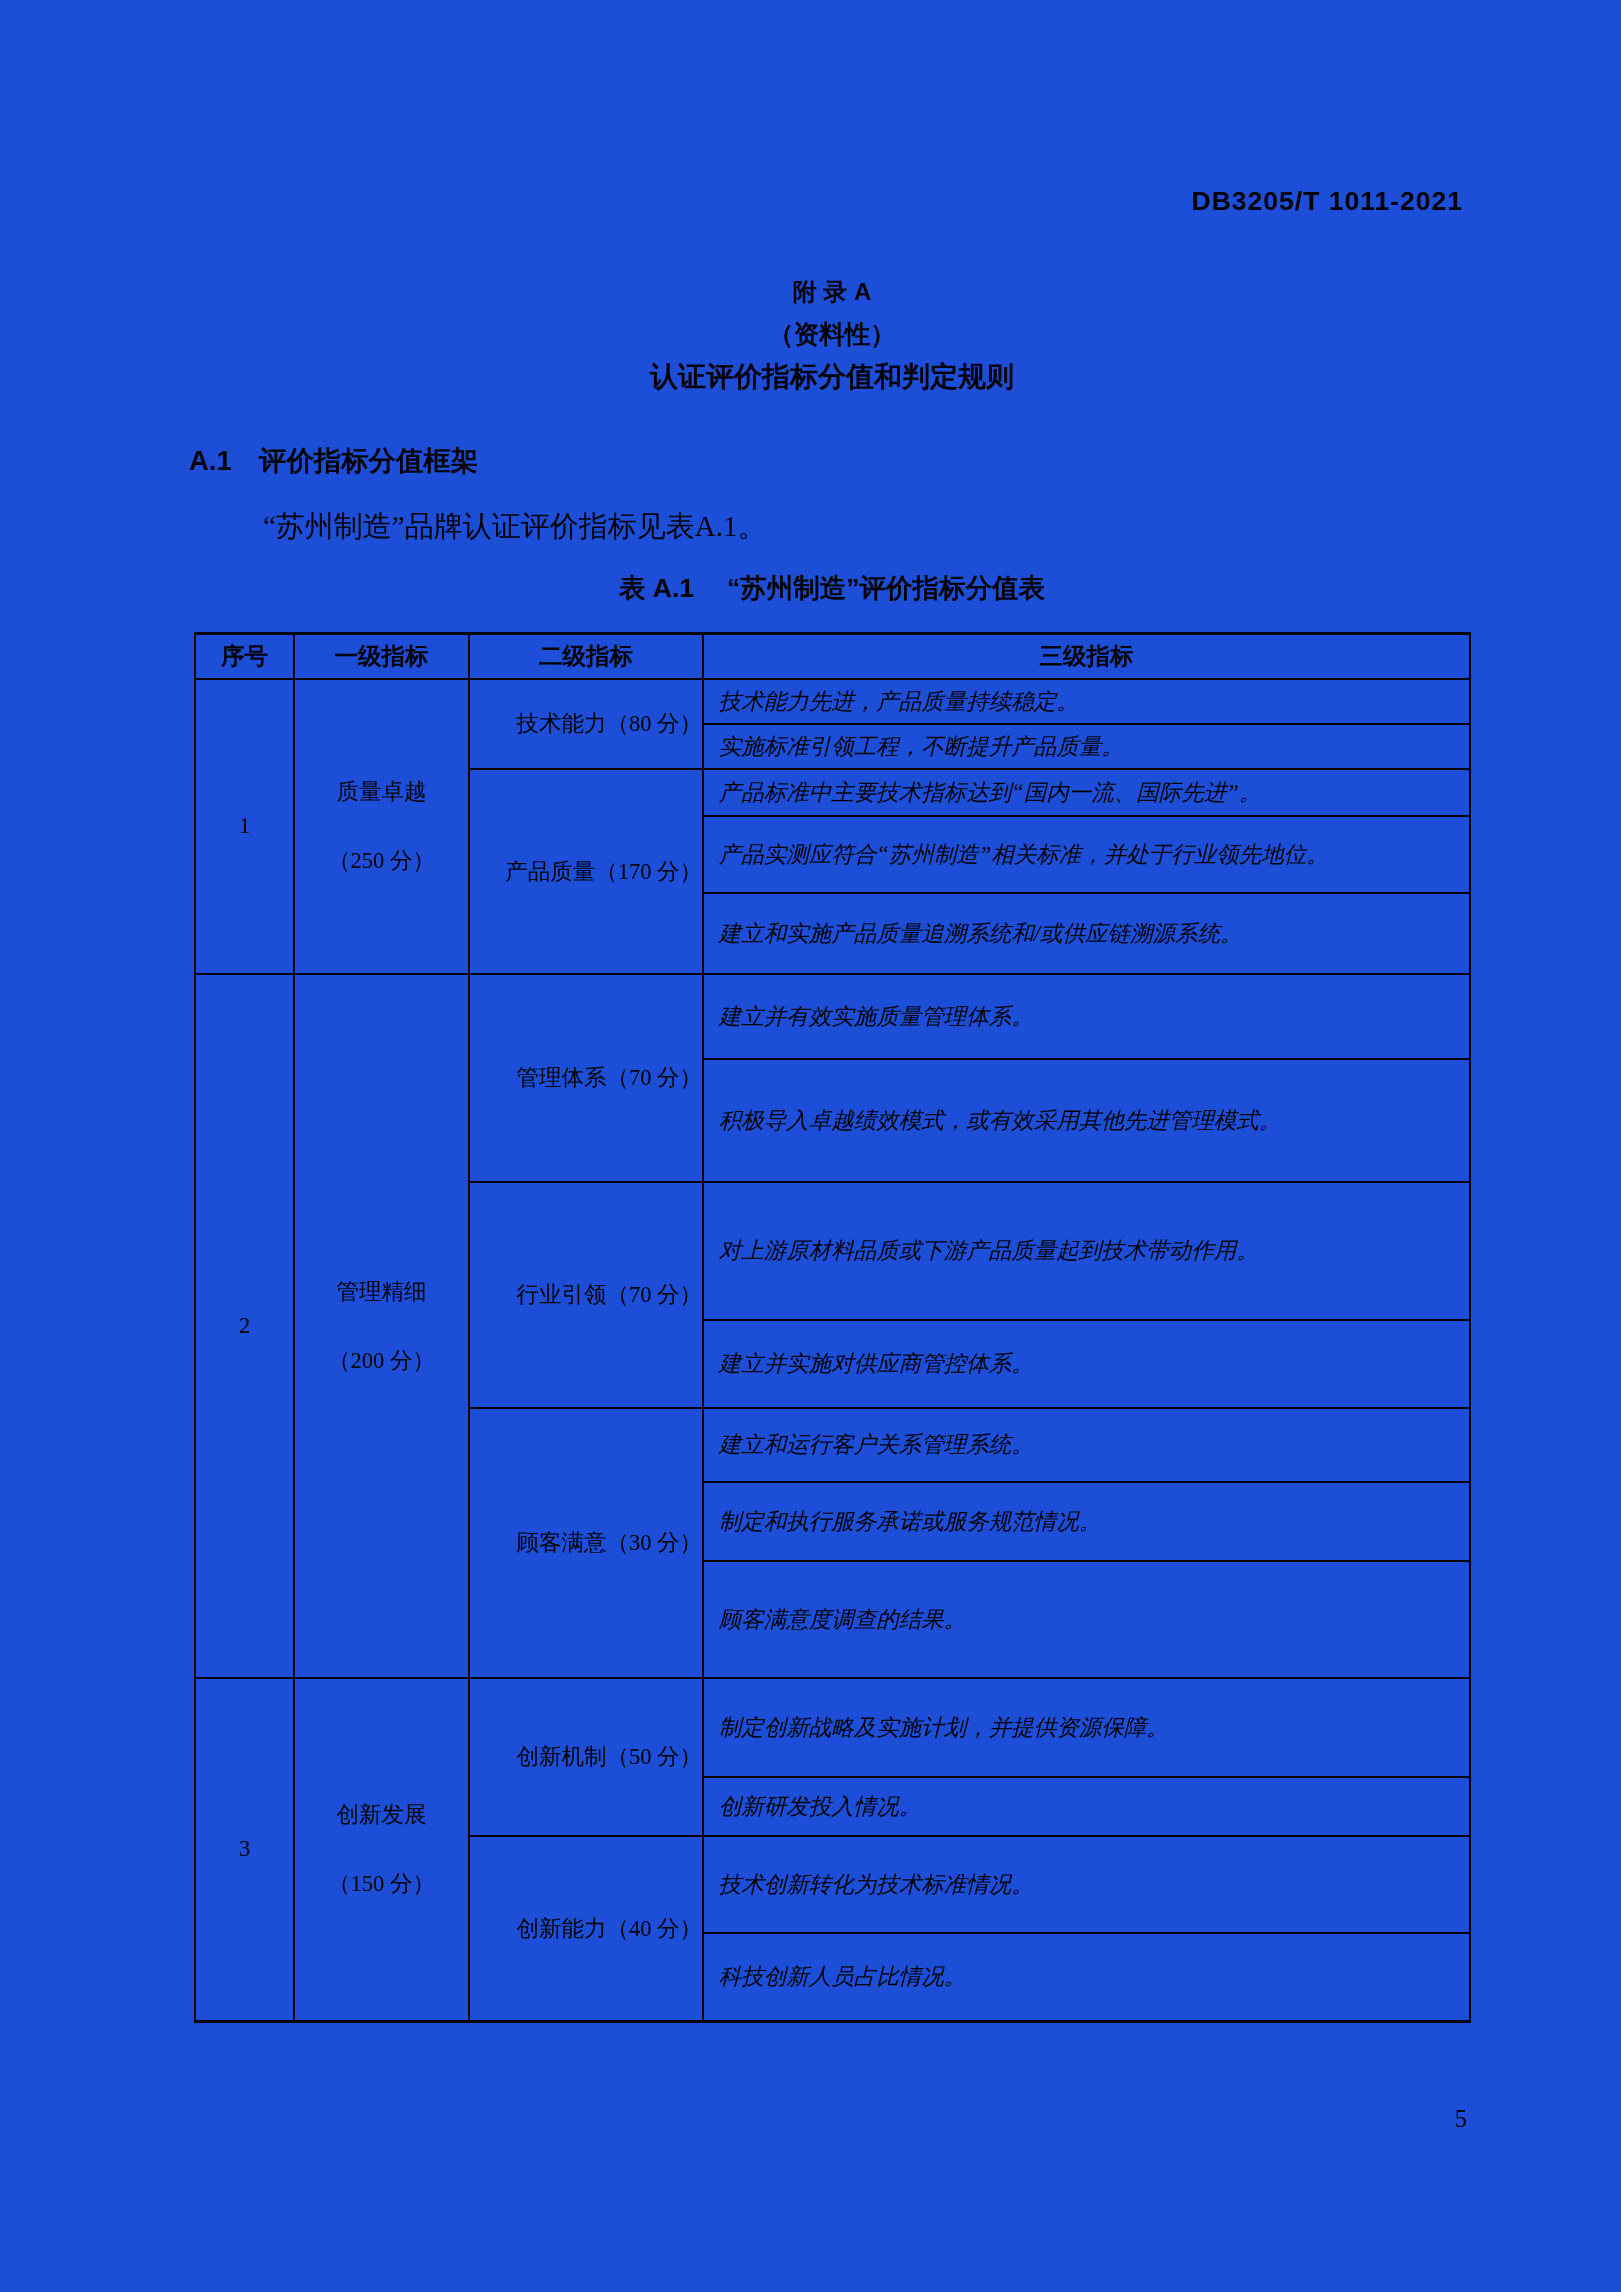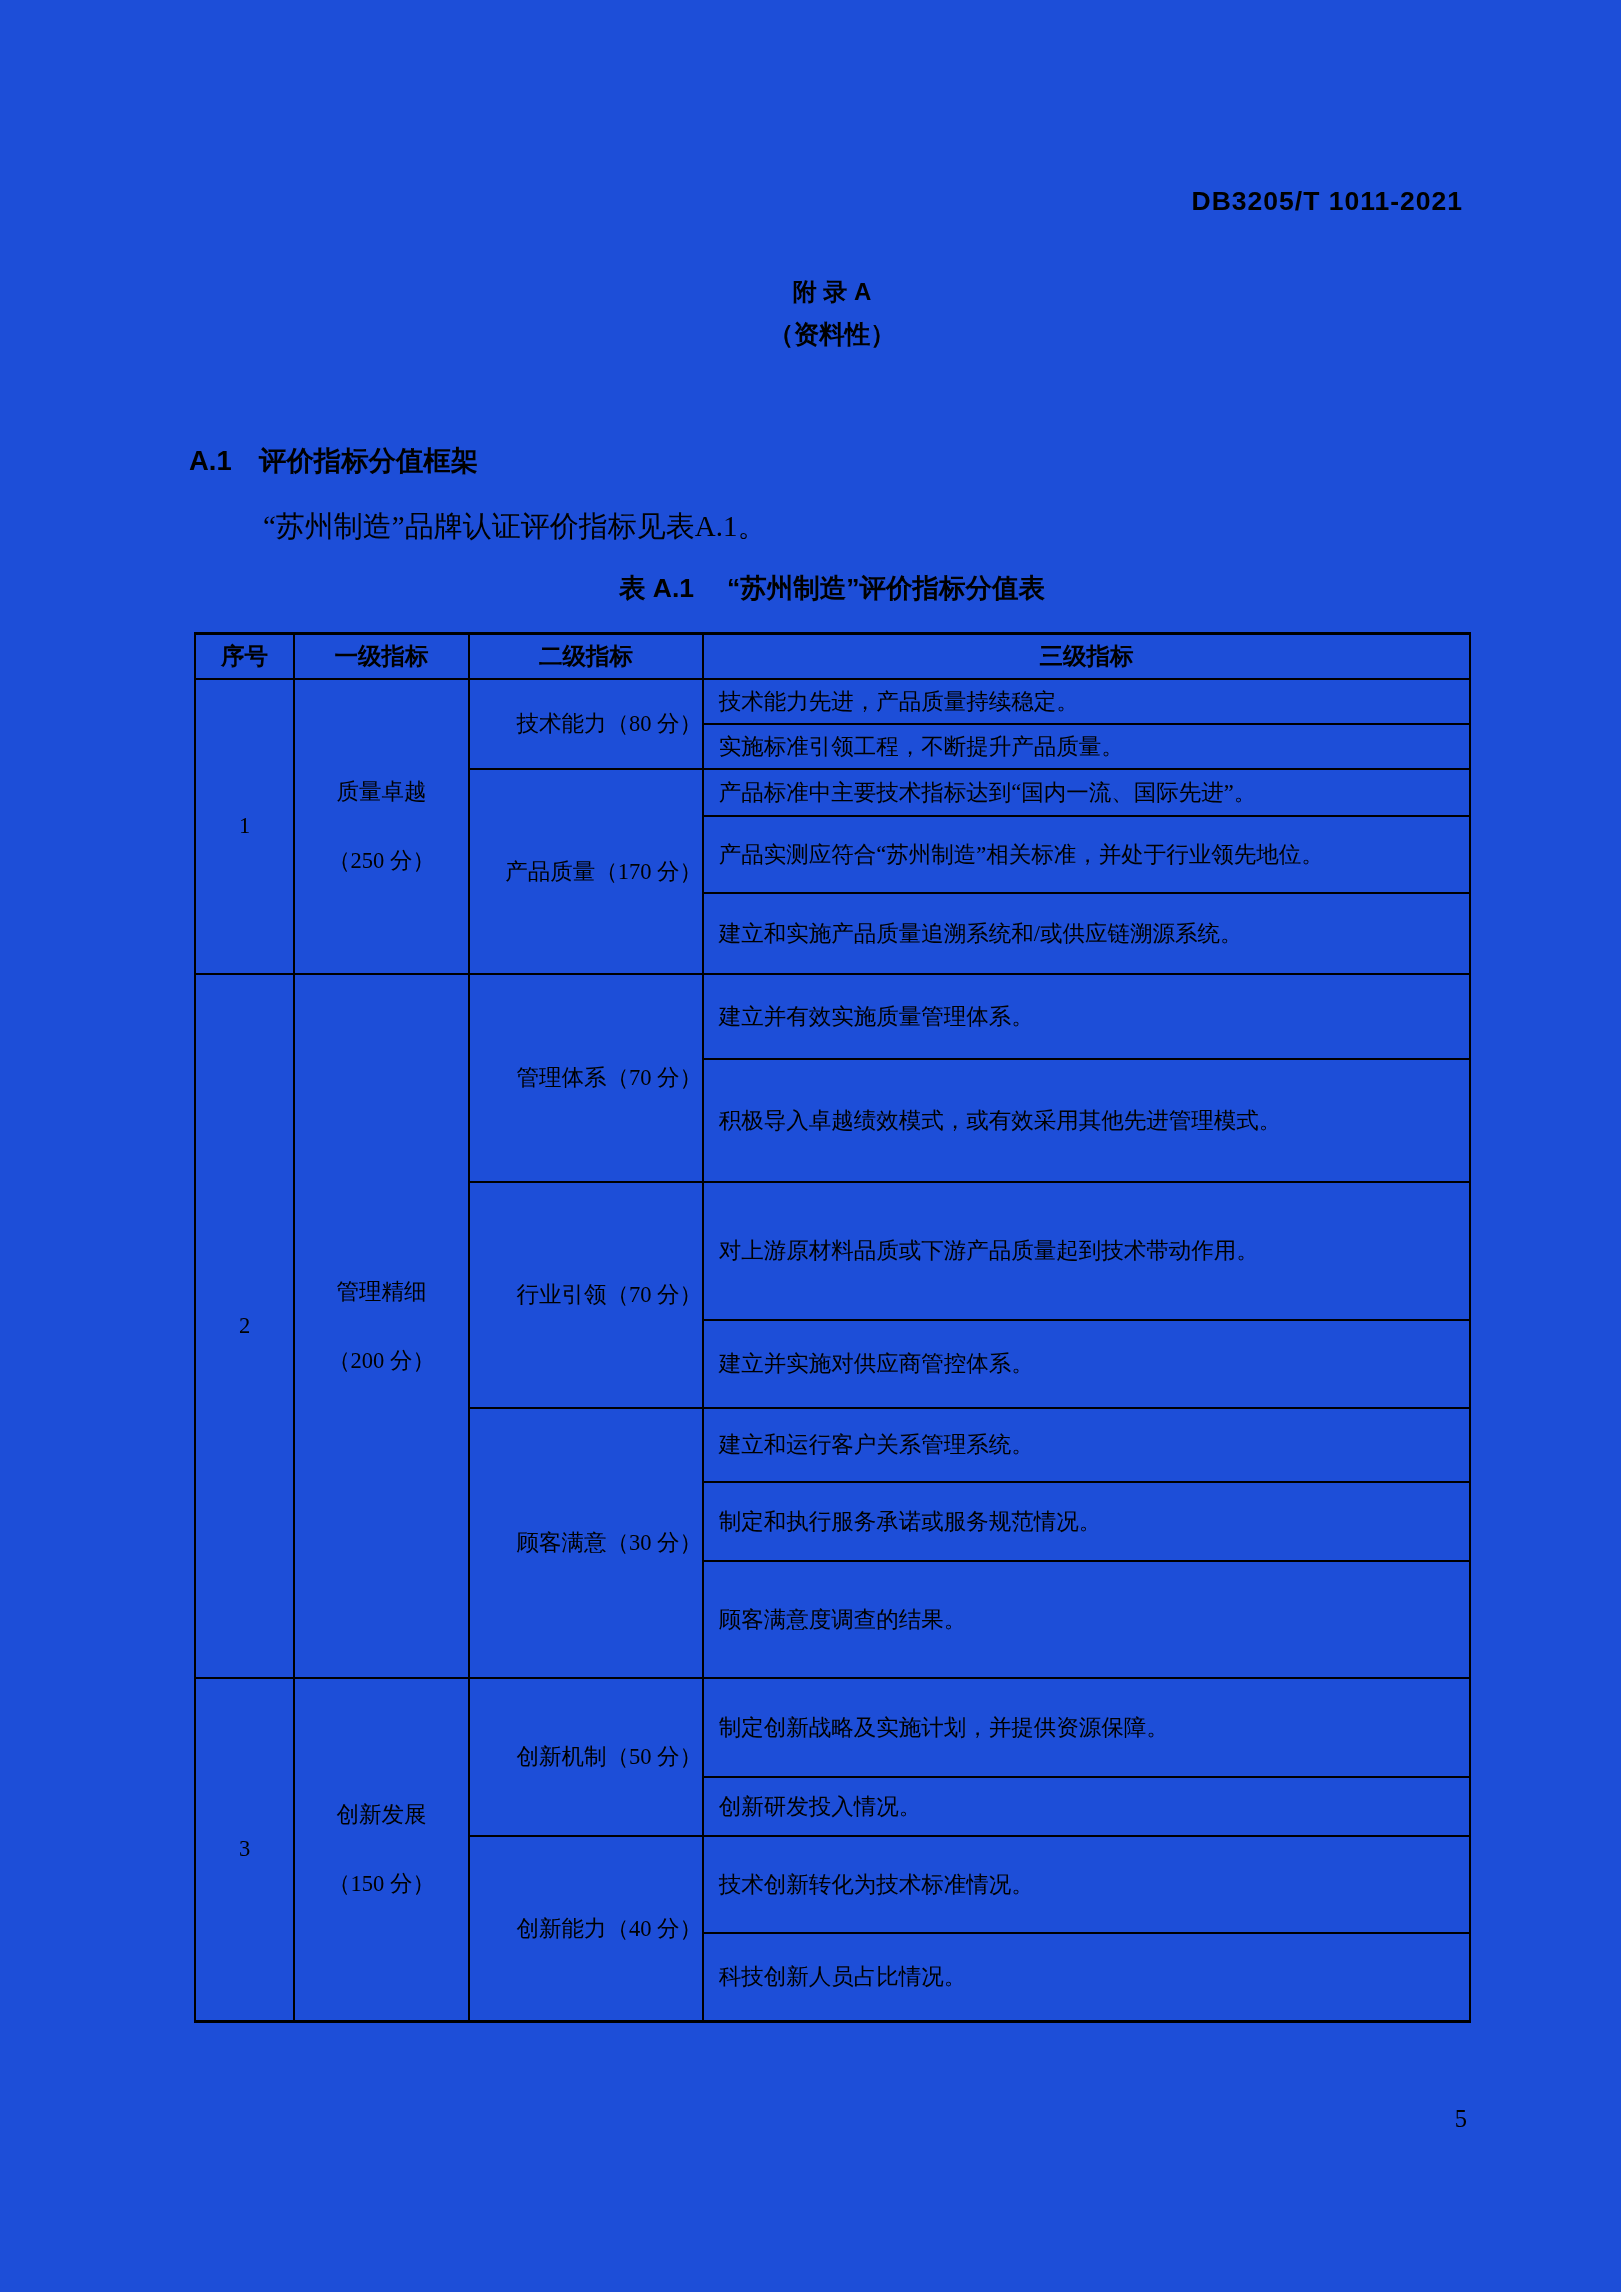--- a/index.html
+++ b/index.html
@@ -63,36 +63,37 @@
   }
   .indicator-table thead tr { height:45px; }
   .indicator-table th {
     font-family:"Liberation Sans","DejaVu Sans",sans-serif;
     font-weight:bold; font-size:23.5px; text-align:center;
   }
   td.c-seq { text-align:center; }
   td.c-l1  { text-align:center;margin-top:28px; }
   td.c-l1 div { line-height:69px; }
   td.c-l2  { text-align:right; padding-left:13.7px; }
-  td.c-l3  { text-align:left; padding-left:14.7px; padding-right:7.8px; }
+  td.c-l3  { text-align:left; padding-left:14.7px; padding-right:7.8px;font-style:italic; }
   .page-number {
     position:absolute; top:2105px; right:154px;
     font-size:24.5px;
   }
 </style>
 </head>
 <body>
 
 <div class="page">
 
   <div class="doc-code">DB3205/T 1011-2021</div>
 
   <div class="appendix">
     <div class="line1">附 录 A</div>
     <div class="line2">（资料性）</div>
+    <div class="line3">认证评价指标分值和判定规则</div>
   </div>
 
   <div class="section-heading">
     <span class="sec-num">A.1</span><span>评价指标分值框架</span>
   </div>
 
   <p class="body-paragraph">“苏州制造”品牌认证评价指标见表A.1。</p>
 
   <div class="table-caption">
     <span class="cap-label">表 A.1</span><span>“苏州制造”评价指标分值表</span>

